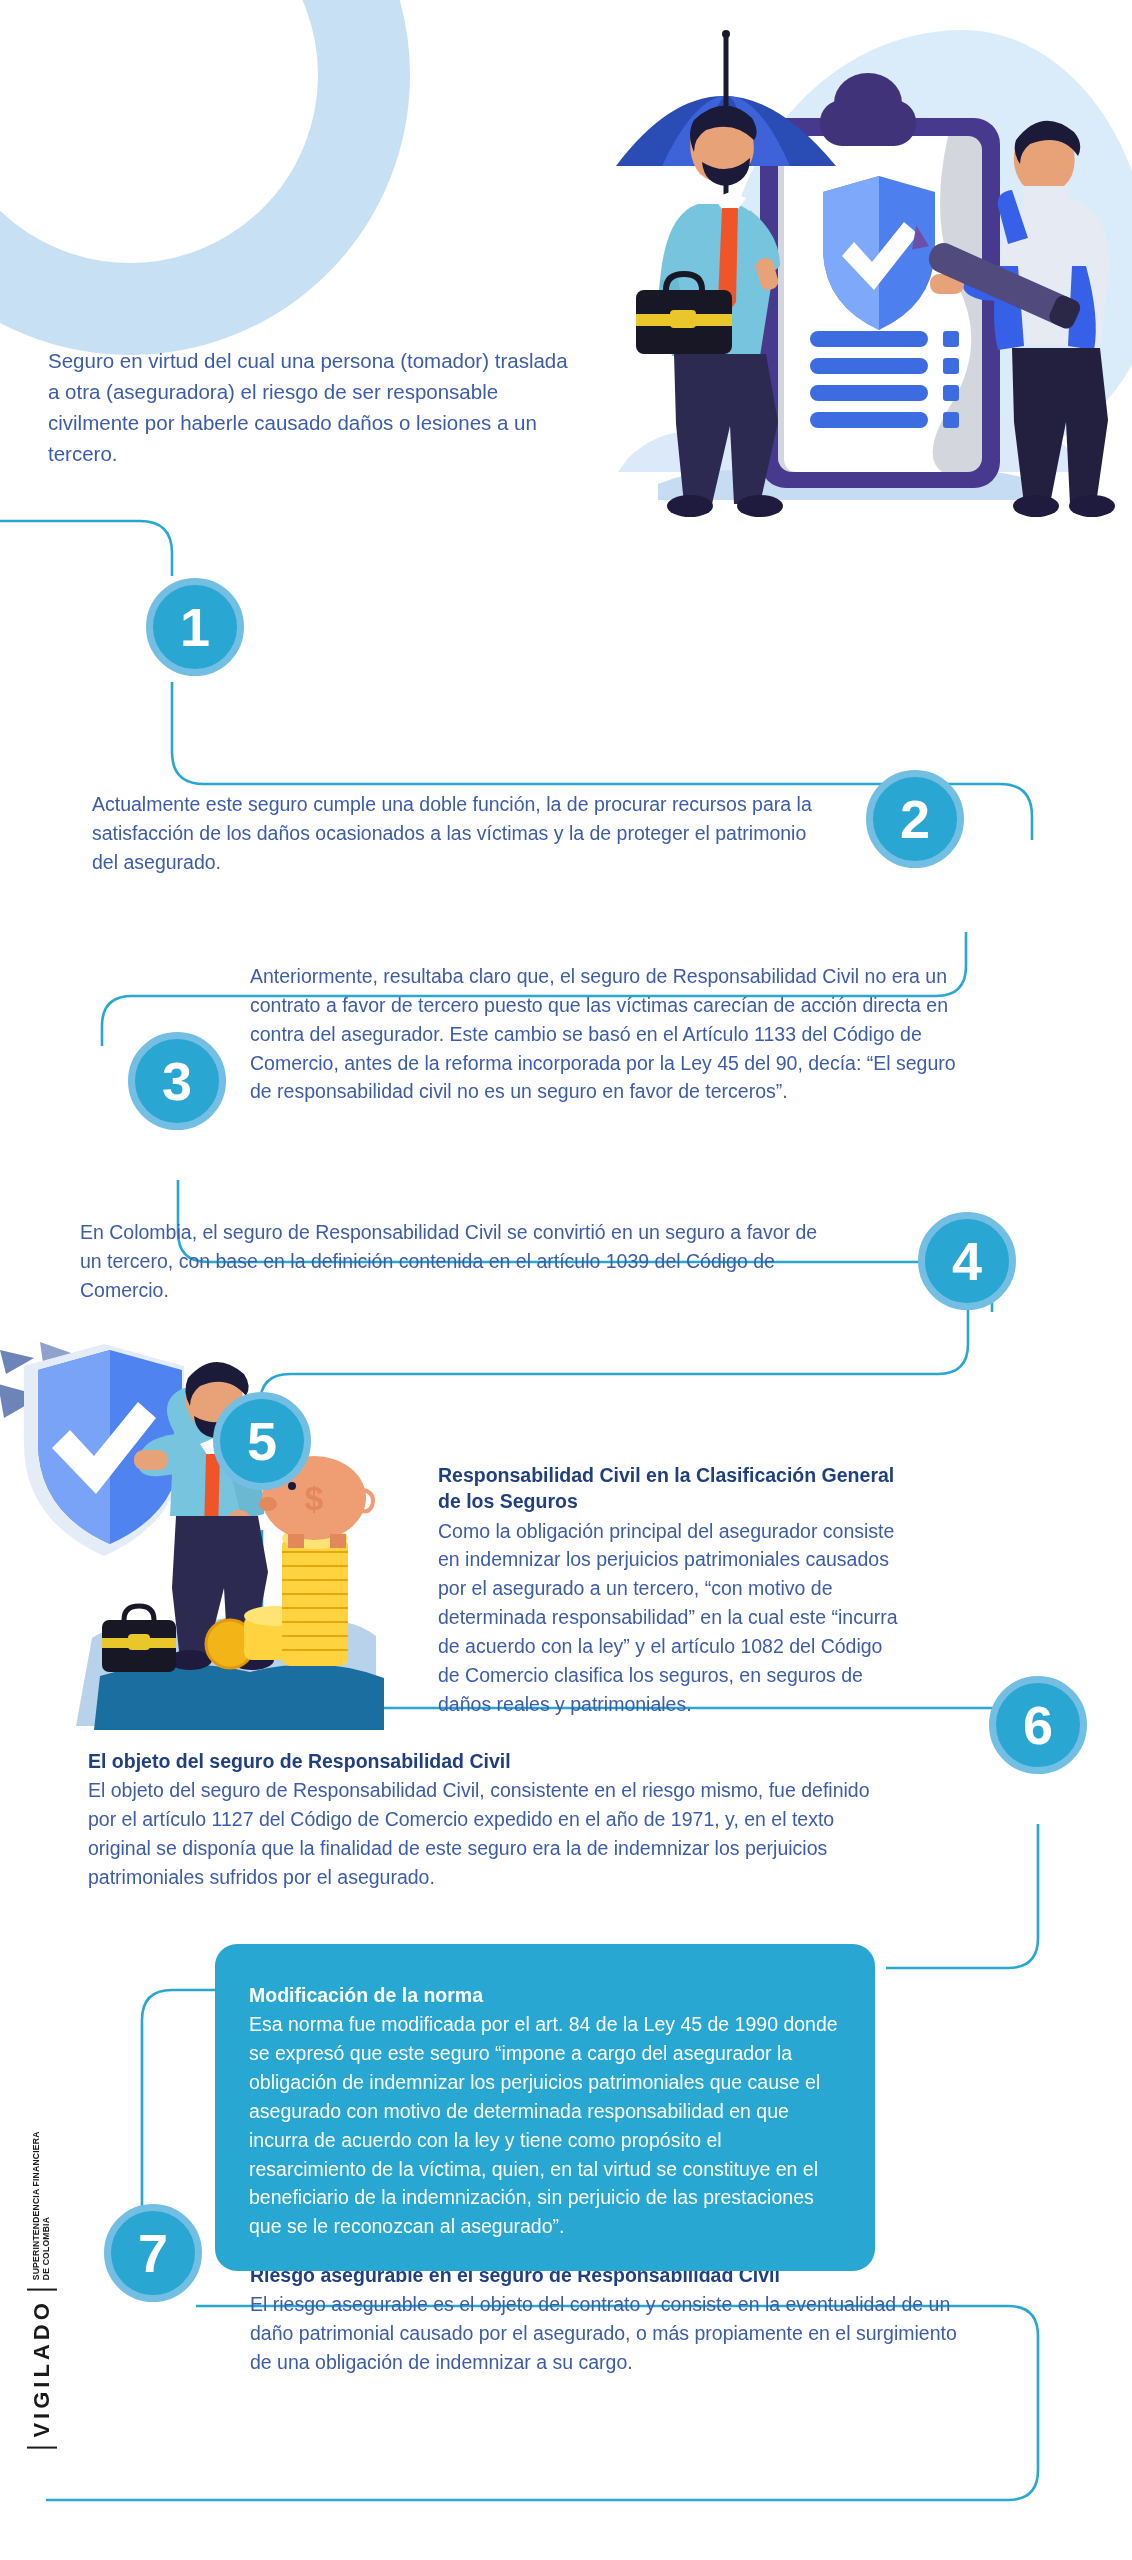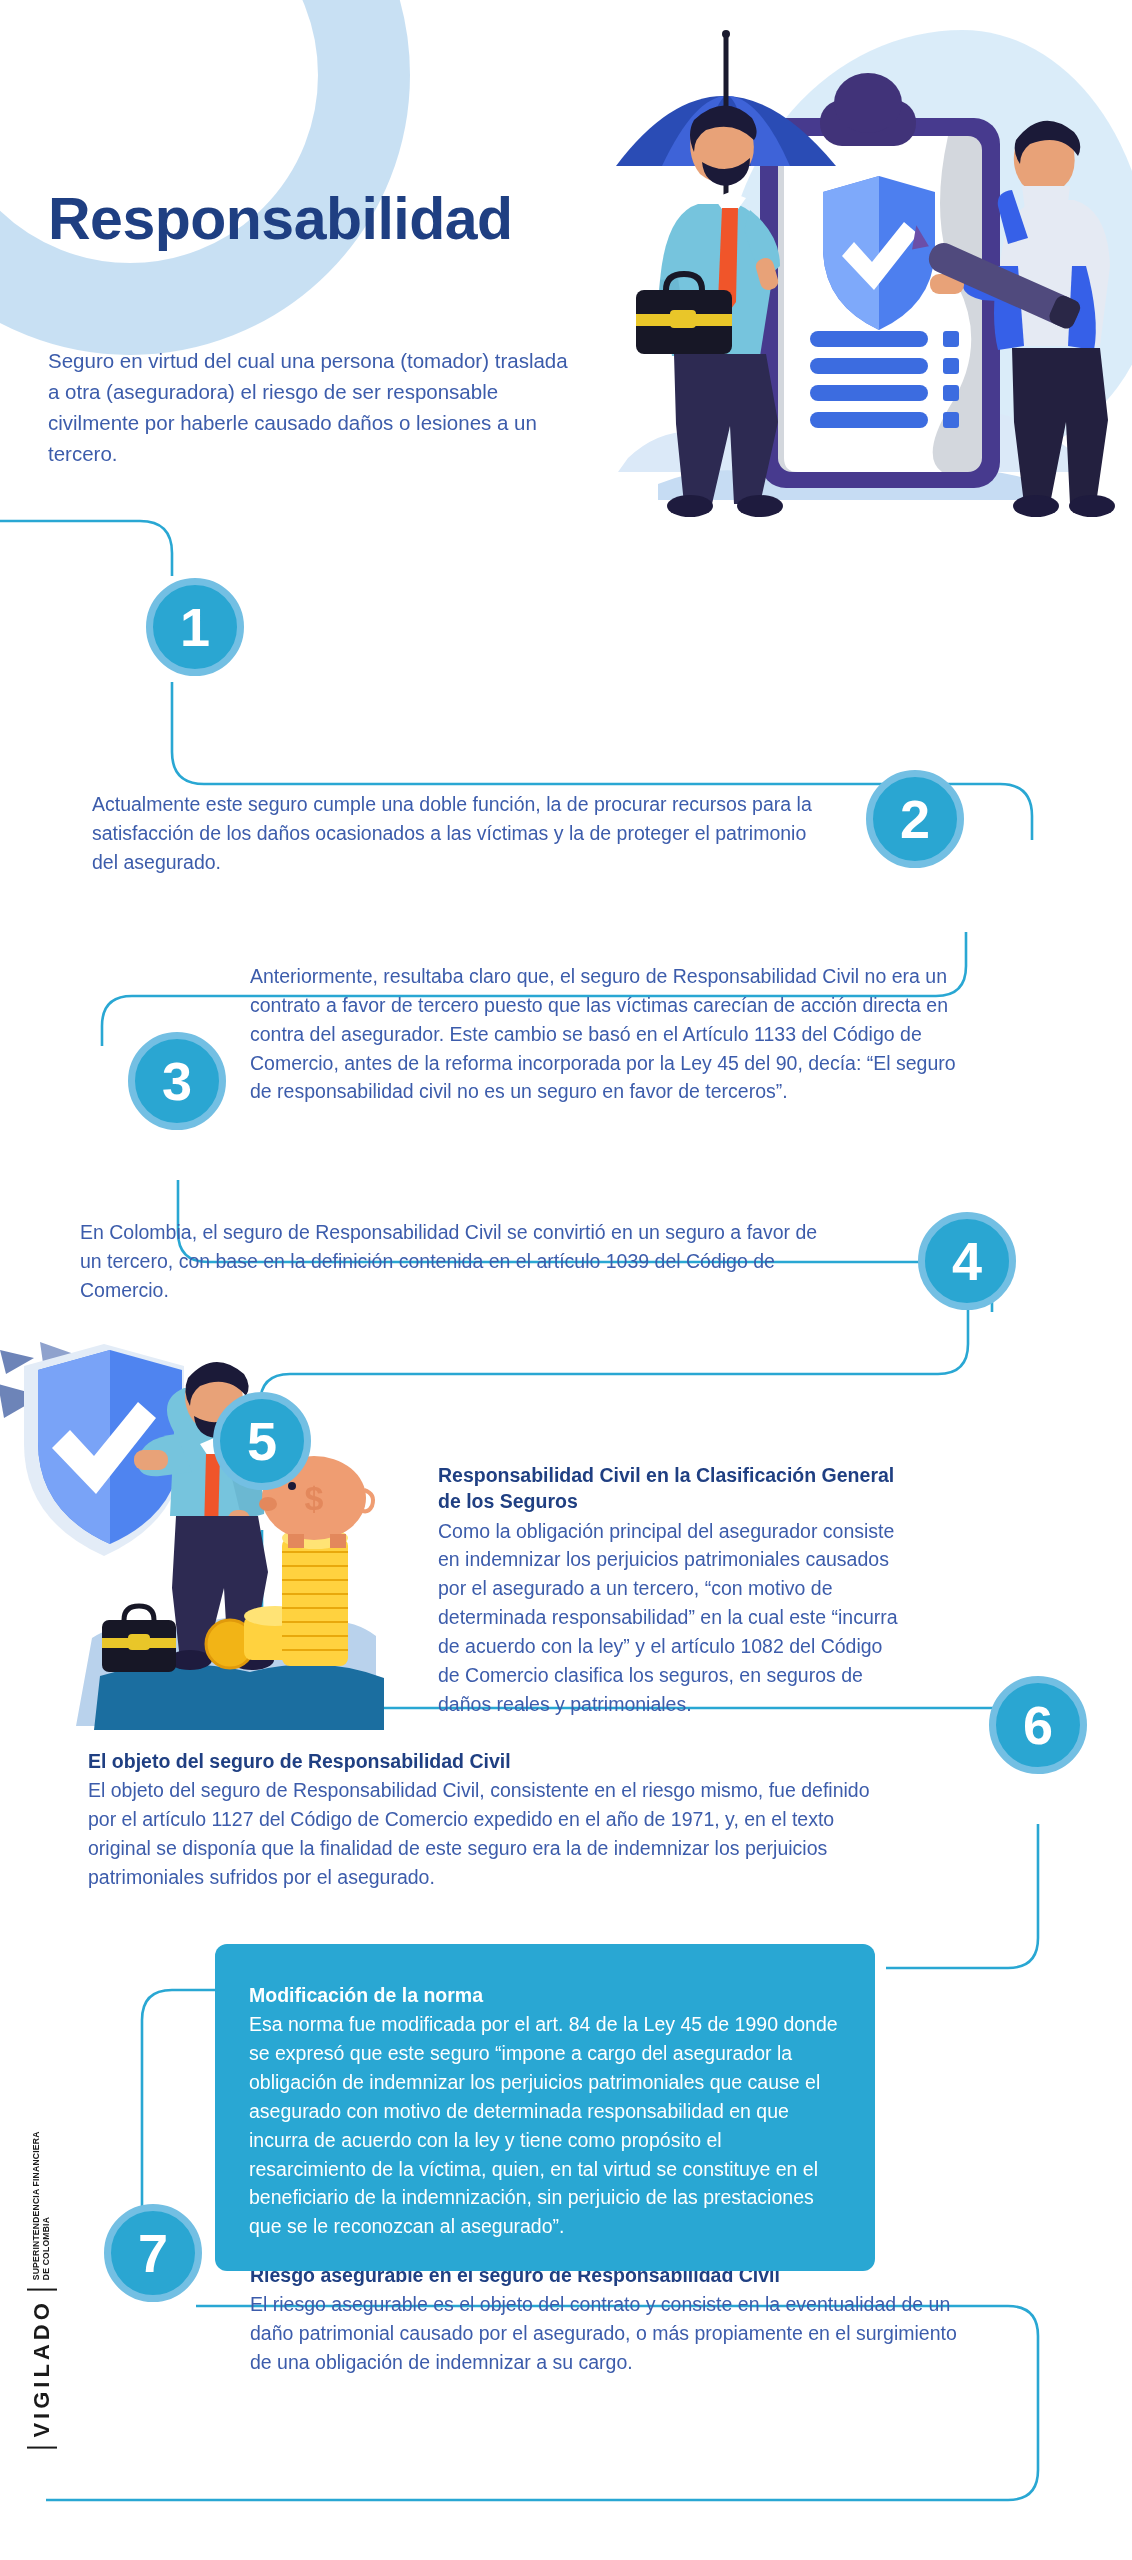--- a/index.html
+++ b/index.html
@@ -87,21 +87,21 @@
     margin-bottom: 2px;
     margin-top: 10px;
   }
 
   
   .callout {
     position: absolute;
     left: 215px; top: 1944px;
     width: 660px;
     background: #29a7d3;
-    border-radius: 12px;
+    border-radius: 22px;
     padding: 28px 34px 30px 34px;
     color: #ffffff;
     font-size: 19.5px;
     line-height: 1.48;
     z-index: 6;
   }
   .callout .step-head { color: #ffffff; }
 
   
   .illus2 { position: absolute; left: -8px; top: 1338px; width: 400px; height: 395px; z-index: 4; }
@@ -133,21 +133,21 @@
 </head>
 <body>
 
 <div id="page">
 
   <div class="decor-ring"></div>
   <div class="decor-blob-hero"></div>
 
   <div class="header">
     <div class="title">
-      <span>Responsabilidad</span><br>
+      <br>
     </div>
     <div class="subtitle">Seguro en virtud del cual una persona (tomador) traslada a otra (aseguradora) el riesgo de ser responsable civilmente por haberle causado daños  o lesiones a un tercero.</div>
   </div>
 
   <div class="hero">
     <svg viewBox="0 0 520 510" xmlns="http://www.w3.org/2000/svg">
 
       <g>
         <path d="M30 440 q40 -38 95 -22 q40 -48 105 -18 q60 -26 110 2 q55 -22 100 12 q40 16 50 40 l-470 0 z" fill="#dbe9f8"></path>
         <path d="M60 466 q60 -24 120 -6 q60 -22 130 0 q70 -20 140 8 l0 14 l-390 0 z" fill="#c6dcf3"></path>

